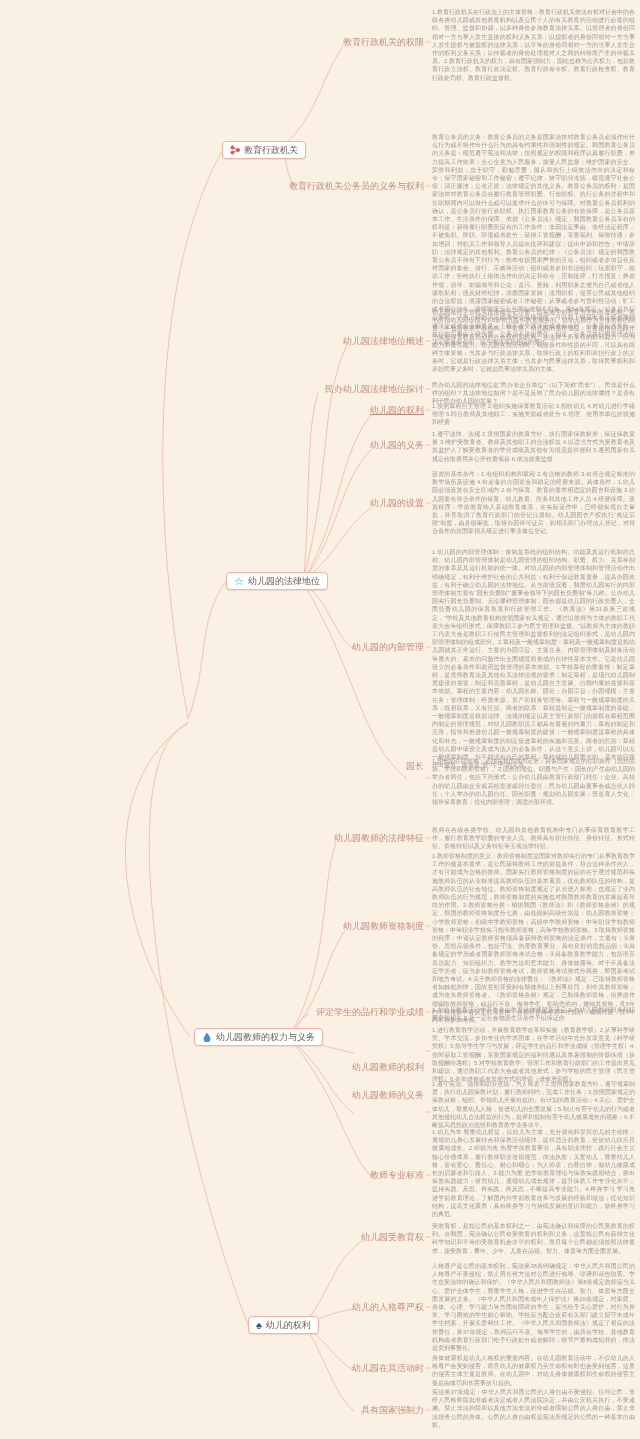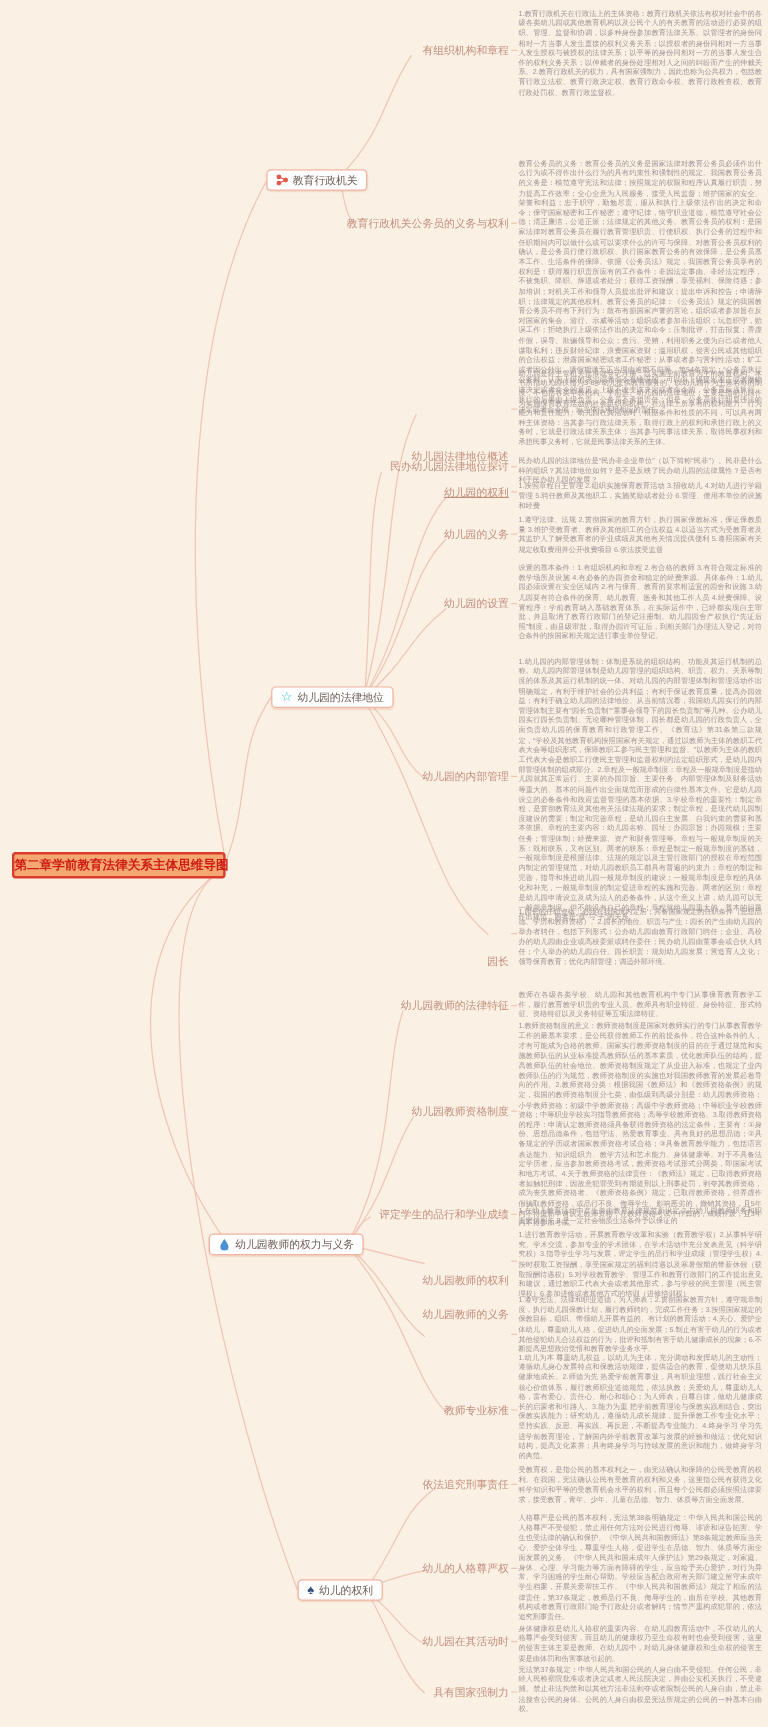--- a/index.html
+++ b/index.html
@@ -71,21 +71,20 @@
       <path d="M426,1051 h5"></path>
         <path d="M426,1112 h5"></path>
         <path d="M426,1175 h5"></path>
       <path d="M426,1237 h5"></path>
         <path d="M426,1307 h5"></path>
         <path d="M426,1368 h5"></path>
         <path d="M426,1410 h5"></path>
     </g>
   </svg>
 
-  <div class="root">第二章学前教育法律关系主体思维导图</div>
 
   <div class="bnode" style="left:222px;top:141px;justify-content:center;">
     <span class="ic">
       <svg width="10" height="10" viewBox="0 0 10 10">
           <g stroke="#E0584A" stroke-width="1" fill="#E0584A">
             <line x1="3" y1="2.5" x2="7.8" y2="5"></line>
             <line x1="3" y1="7.5" x2="7.8" y2="5"></line>
             <circle cx="2.4" cy="2.4" r="1.5"></circle>
             <circle cx="2.4" cy="7.6" r="1.5"></circle>
             <circle cx="8" cy="5" r="1.5"></circle>
@@ -93,50 +92,50 @@
         </svg>
     </span>
     <span>教育行政机关</span>
   </div>
 
   <div class="bnode" style="left:226px;top:572px;">
     <span class="ic star">☆</span>
     <span>幼儿园的法律地位</span>
   </div>
 
-  <div class="bnode" style="left:174px;top:1028px;">
+  <div class="bnode" style="left:194px;top:1028px;">
     <span class="ic">
       <svg width="10" height="10" viewBox="0 0 10 10">
           <path d="M5,0.6 C5,0.6 1.6,5 1.6,7 A3.4,3.4 0 0 0 8.4,7 C8.4,5 5,0.6 5,0.6 Z" fill="#4B8FD5"></path>
         </svg>
     </span>
     <span>幼儿园教师的权力与义务</span>
   </div>
 
   <div class="bnode" style="left:248px;top:1316px;">
     <span class="ic spade">♠</span>
     <span>幼儿的权利</span>
   </div>
 
-  <div class="sublabel" style="top:37px;">有组织机构和章程</div>
+  <div class="sublabel" style="top:37px;">教育行政机关的权限</div>
   <div class="sublabel" style="top:181px;">教育行政机关公务员的义务与权利</div>
-  <div class="sublabel" style="top:336px;margin-top:39px;">幼儿园法律地位概述</div>
+  <div class="sublabel" style="top:336px;">幼儿园法律地位概述</div>
   <div class="sublabel" style="top:384px;margin-left:38px;">民办幼儿园法律地位探讨</div>
   <div class="sublabel" style="top:405px;text-decoration:underline;">幼儿园的权利</div>
   <div class="sublabel" style="top:440px;">幼儿园的义务</div>
   <div class="sublabel" style="top:498px;">幼儿园的设置</div>
   <div class="sublabel" style="top:642px;">幼儿园的内部管理</div>
-  <div class="sublabel" style="top:796px;">园长</div>
+  <div class="sublabel" style="top:761px;">园长</div>
   <div class="sublabel" style="top:833px;">幼儿园教师的法律特征</div>
   <div class="sublabel" style="top:921px;">幼儿园教师资格制度</div>
   <div class="sublabel" style="top:1007px;">评定学生的品行和学业成绩</div>
   <div class="sublabel" style="top:1062px;">幼儿园教师的权利</div>
   <div class="sublabel" style="top:1090px;">幼儿园教师的义务</div>
   <div class="sublabel" style="top:1170px;">教师专业标准</div>
-  <div class="sublabel" style="top:1232px;">依法追究刑事责任</div>
+  <div class="sublabel" style="top:1232px;">幼儿园受教育权</div>
   <div class="sublabel" style="top:1302px;">幼儿的人格尊严权</div>
   <div class="sublabel" style="top:1363px;">幼儿园在其活动时</div>
   <div class="sublabel" style="top:1405px;">具有国家强制力</div>
 
   <div class="note" style="top:8px;">1.教育行政机关在行政法上的主体资格：教育行政机关依法有权对社会中的各级各类幼儿园或其他教育机构以及公民个人的有关教育的活动进行必要的组织、管理、监督和协调，以多种身份参加教育法律关系。以管理者的身份同相对一方当事人发生直接的权利义务关系；以授权者的身份同相对一方当事人发生授权与被授权的法律关系；以平等的身份同相对一方的当事人发生合作的权利义务关系；以仲裁者的身份处理相对人之间的纠纷而产生的仲裁关系。2.教育行政机关的权力，具有国家强制力，因此也称为公共权力，包括教育行政立法权、教育行政决定权、教育行政命令权、教育行政检查权、教育行政处罚权、教育行政监督权。</div>
   <div class="note" style="top:133px;">教育公务员的义务：教育公务员的义务是国家法律对教育公务员必须作出什么行为或不得作出什么行为的具有约束性和强制性的规定。我国教育公务员的义务是：模范遵守宪法和法律；按照规定的权限和程序认真履行职责，努力提高工作效率；全心全意为人民服务，接受人民监督；维护国家的安全、荣誉和利益；忠于职守，勤勉尽责，服从和执行上级依法作出的决定和命令；保守国家秘密和工作秘密；遵守纪律，恪守职业道德，模范遵守社会公德；清正廉洁，公道正派；法律规定的其他义务。教育公务员的权利：是国家法律对教育公务员在履行教育管理职责、行使职权、执行公务的过程中和任职期间内可以做什么或可以要求什么的许可与保障。对教育公务员权利的确认，是公务员行使行政职权、执行国家教育公务的有效保障，是公务员基本工作、生活条件的保障。依据《公务员法》规定，我国教育公务员享有的权利是：获得履行职责所应有的工作条件；非因法定事由、非经法定程序，不被免职、降职、辞退或者处分；获得工资报酬，享受福利、保险待遇；参加培训；对机关工作和领导人员提出批评和建议；提出申诉和控告；申请辞职；法律规定的其他权利。教育公务员的纪律：《公务员法》规定的我国教育公务员不得有下列行为：散布有损国家声誉的言论，组织或者参加旨在反对国家的集会、游行、示威等活动；组织或者参加非法组织；玩忽职守，贻误工作；拒绝执行上级依法作出的决定和命令；压制批评，打击报复；弄虚作假，误导、欺骗领导和公众；贪污、受贿，利用职务之便为自己或者他人谋取私利；违反财经纪律，浪费国家资财；滥用职权，侵害公民或其他组织的合法权益；泄露国家秘密或者工作秘密；从事或者参与营利性活动；旷工或者因公外出、请假期满无正当理由逾期不归等。第54条规定：“公务员执行公务时，认为上级的决定或者命令有错误的，可以向上级提出改正或者撤销该决定或者命令的意见；上级不改变该决定或者命令的，公务员应当执行，执行的后果由上级负责，公务员不承担责任；但是，公务员执行明显违法的决定或者命令的，应当依法承担相应的责任。”</div>
   <div class="note" style="top:308px;">幼儿园是经主管机关批准或登记注册，以实施学前教育为主的教育机构。本书所指幼儿园仅指为3-6岁幼儿提供教育服务的、以幼儿园作为主体名称的制度，不包括各类早教机构、学前班。幼儿园的法律地位，主要是指幼儿园作为实施保育教育活动的社会组织和机构，在法律上所享有的权利能力、行为能力和责任能力。幼儿园在其活动时，根据条件和性质的不同，可以具有两种主体资格：当其参与行政法律关系，取得行政上的权利和承担行政上的义务时，它就是行政法律关系主体；当其参与民事法律关系，取得民事权利和承担民事义务时，它就是民事法律关系的主体。</div>
   <div class="note" style="top:381px;">民办幼儿园的法律地位是“民办非企业单位”（以下简称“民非”）。民非是什么样的组织？其法律地位如何？是不是反映了民办幼儿园的法律属性？是否有利于民办幼儿园的发展？</div>
   <div class="note" style="top:402px;">1.按照章程自主管理 2.组织实施保育教育活动 3.招收幼儿 4.对幼儿进行学籍管理 5.聘任教师及其他职工，实施奖励或者处分 6.管理、使用本单位的设施和经费</div>
   <div class="note" style="top:430px;">1.遵守法律、法规 2.贯彻国家的教育方针，执行国家保教标准，保证保教质量 3.维护受教育者、教师及其他职工的合法权益 4.以适当方式为受教育者及其监护人了解受教育者的学业成绩及其他有关情况提供便利 5.遵照国家有关规定收取费用并公开收费项目 6.依法接受监督</div>

